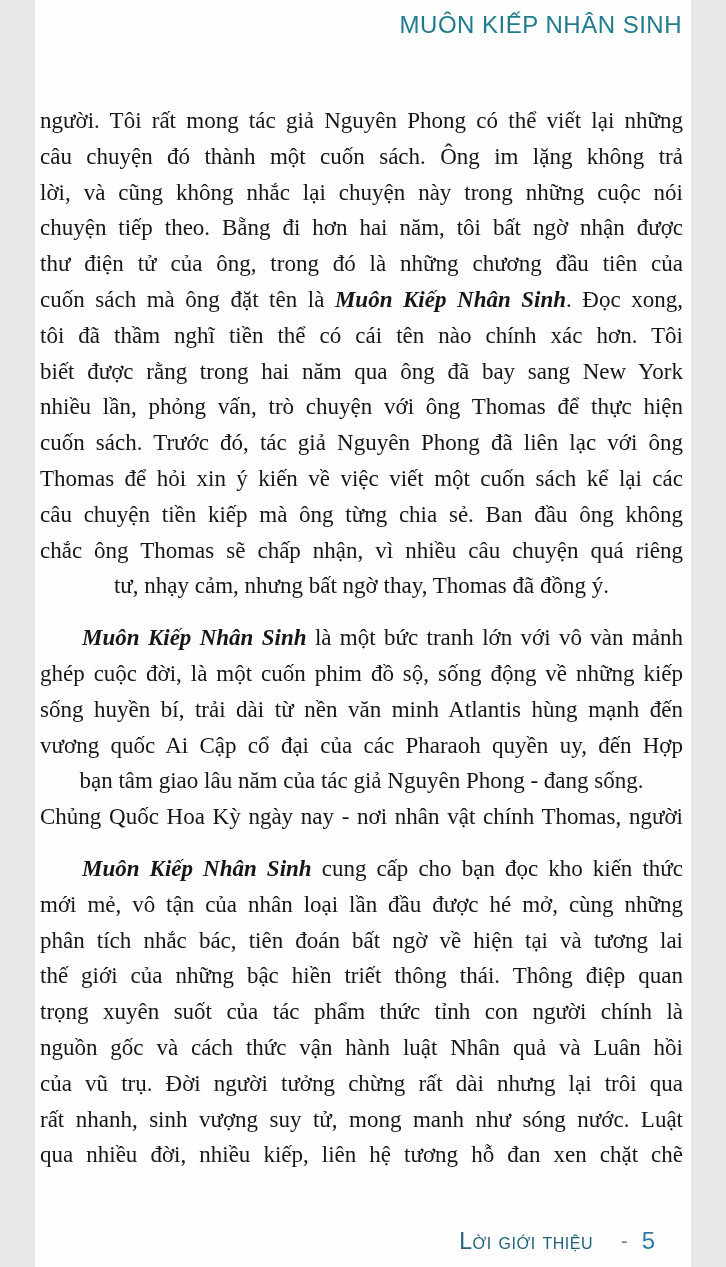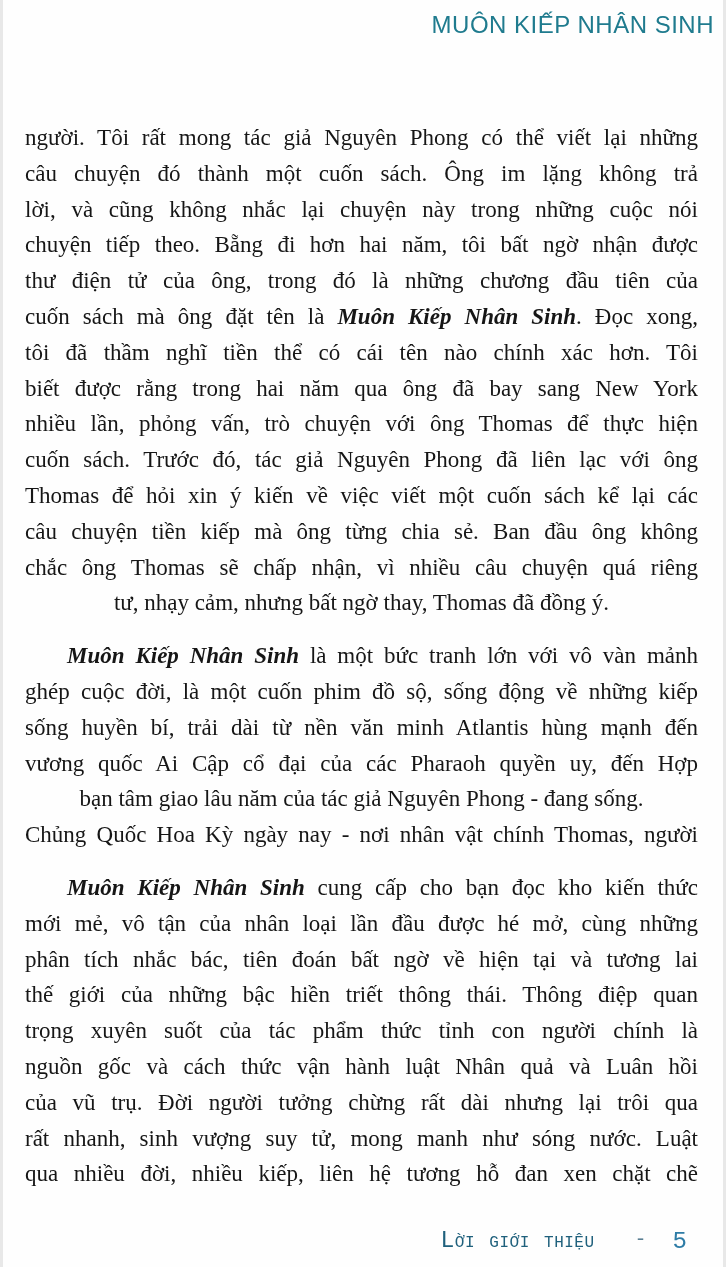--- a/index.html
+++ b/index.html
@@ -1,57 +1,56 @@
 <!DOCTYPE html>
 <html style="--accent: #1f7b8e; --footer-accent: #1f607c; --page-num-color: #2e7ca6; --ink: #161616;"><head>
 <meta charset="utf-8">
 <style>
   html,body{margin:0;padding:0;background:#e8e8e8;}
   .page{
     position:relative;
-    width:720px;height:1267px;
+    width:656px;height:1267px;
     background:#fefefe;
     margin:0 auto;
     overflow:hidden;
     font-family:"Liberation Serif", serif;
   }
   .running-header{
     position:absolute;top:11px;right:9px;
     font-family:"Liberation Sans", sans-serif;
     font-size:24px;font-weight:500;
     letter-spacing:0.5px;
     color:var(--accent,#1f7b8e);
     white-space:nowrap;
   }
   .text-block{
     position:absolute;top:103px;left:5px;right:8px;
     color:var(--ink,#161616);
     font-size:23px;
     line-height:35.8px;
   }
-  .paragraph{margin:17px;}
+  .paragraph{margin:0;}
   .paragraph + .paragraph{margin-top:16px;}
   .line{
     height:35.8px;
     overflow:hidden;
     text-align:center;
     white-space:normal;
   }
   .line.just{
     text-align:justify;
     text-align-last:justify;
   }
   .line.indent{text-indent:42px;}
   .em{font-style:italic;font-weight:bold;}
   .page-footer{
     position:absolute;bottom:12px;right:36px;
-    font-family:Liberation Mono, monospace;
-    display:flex;align-items:flex-start;
+    font-family:Liberation Sans, sans-serif;
+    display:flex;align-items:center;
     white-space:nowrap;
-    gap:12px;
   }
   .footer-label{
     font-variant:small-caps;
     font-size:23px;
     letter-spacing:0.5px;
     color:var(--footer-accent,#1f607c);
   }
   .footer-sep{
     margin-left:28px;
     font-size:20px;

